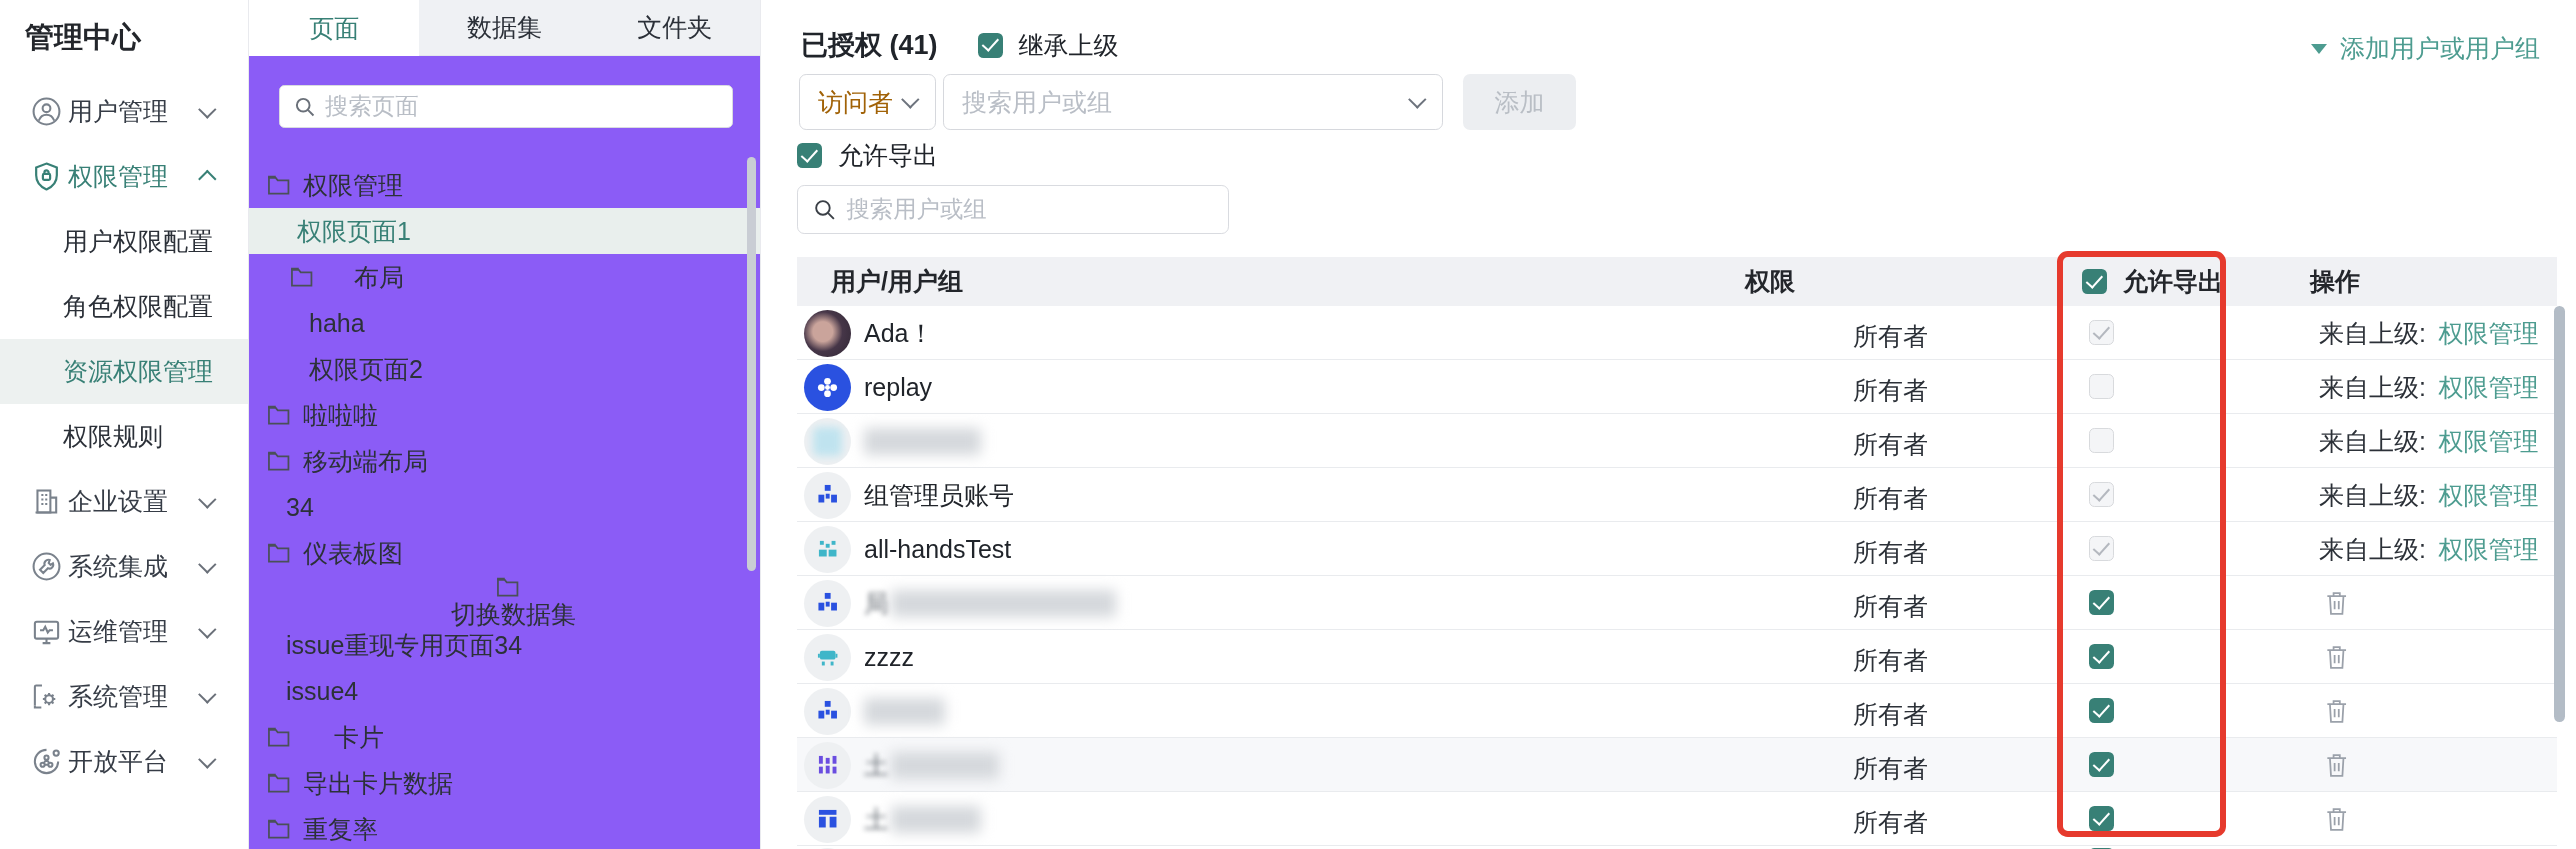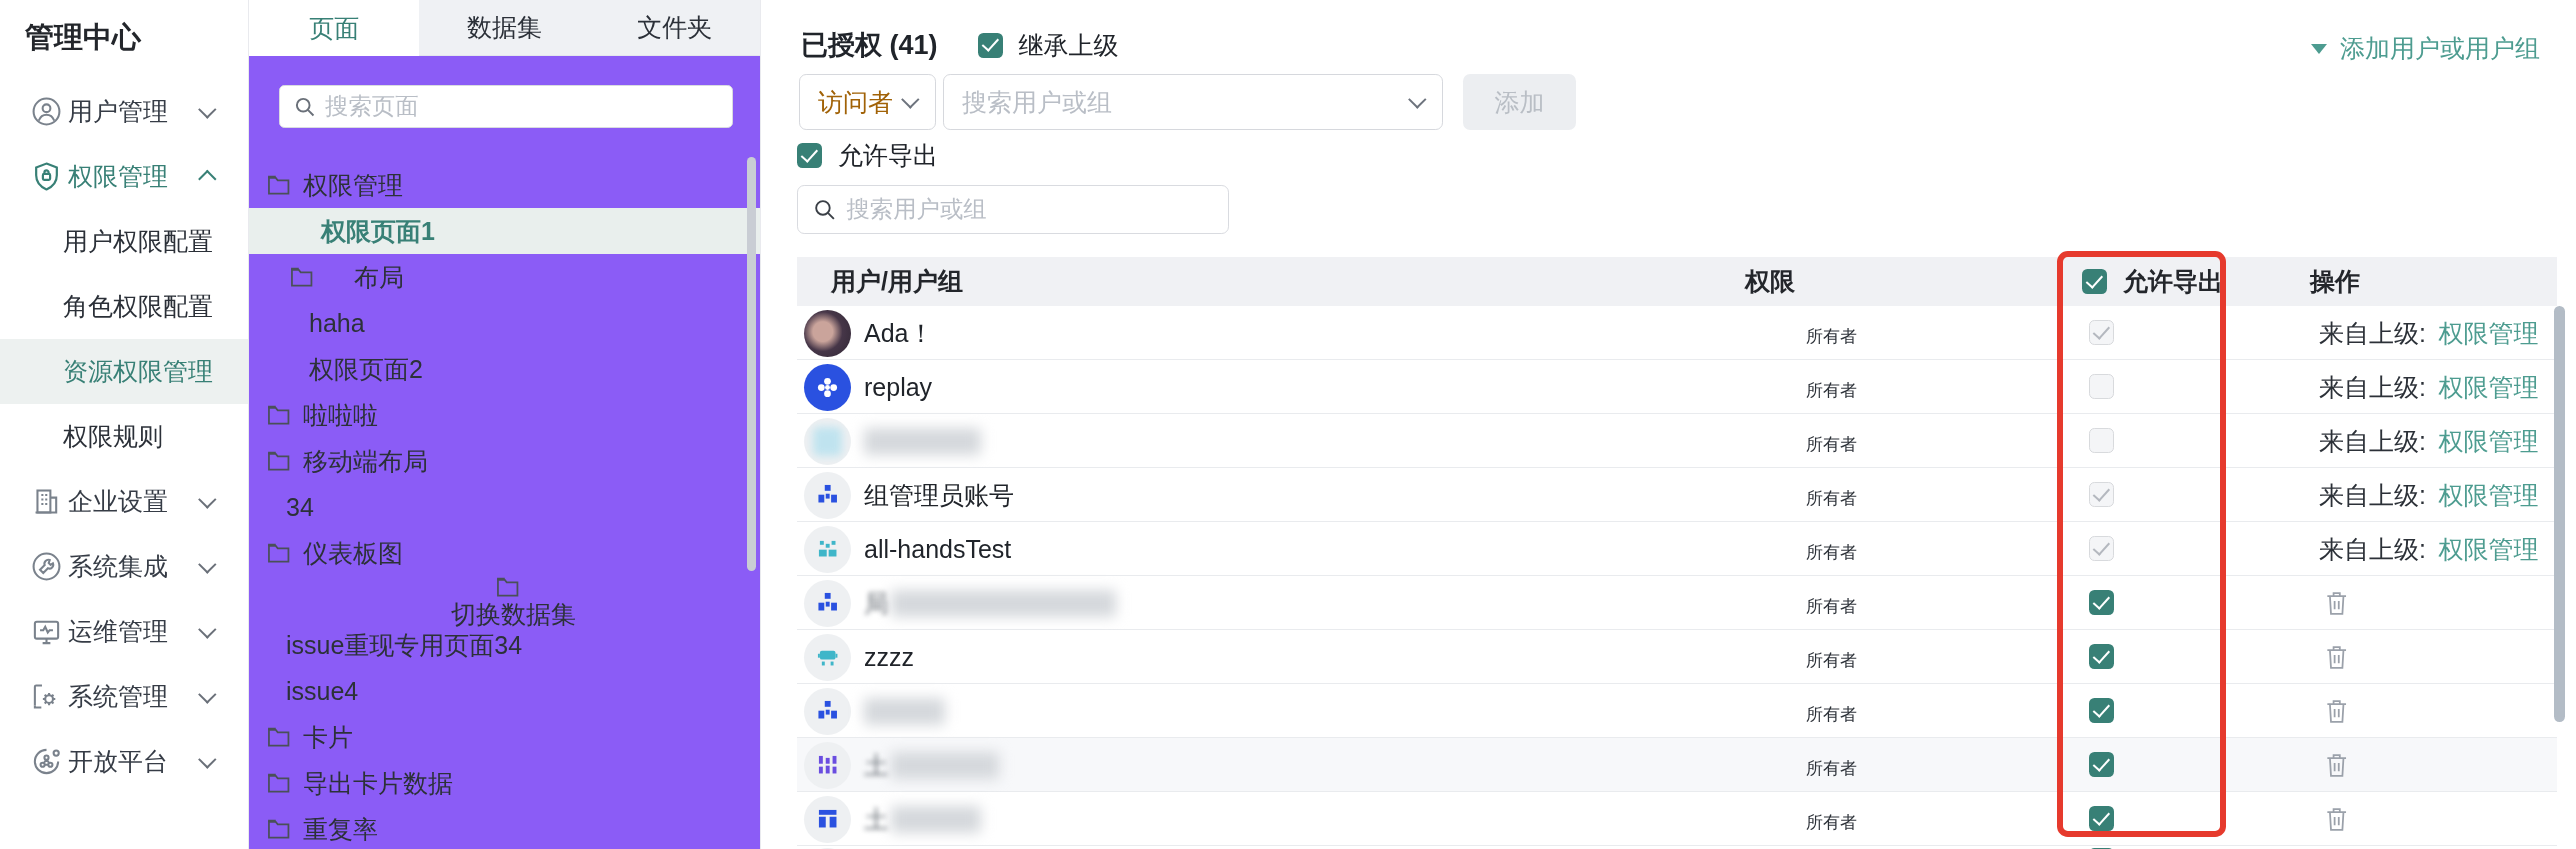--- a/index.html
+++ b/index.html
@@ -79,21 +79,21 @@
   #trows { position:absolute; left:36px; top:306px; width:1760px; height:543px; overflow:hidden; }
   .trow { position:absolute; left:0; width:100%; height:54px; border-bottom:0.9px solid #e9ebee; background:#fff; }
   .trow.hover { background:#f7f8fa; }
   .avatar { position:absolute; left:7.2px; top:3.6px; width:47px; height:47px; border-radius:50%; background:#eef0f2;
     display:flex; align-items:center; justify-content:center; overflow:hidden; }
   .avatar.photo { background:radial-gradient(circle at 40% 46%, #caa49b 0 26%, #463648 52%, #2f2633 100%); }
   .avatar.badge { background:#2a51e0; }
   .uname { position:absolute; left:67px; top:0; height:54px; display:flex; align-items:center; font-size:25px; color:#20242a; }
   .redact { display:inline-block; height:27px; background:#d5d8dc; border-radius:3.6px; filter:blur(6.3px); }
   .rprefix { color:#6a7077; filter:blur(2.7px); margin-right:1.8px; }
-  .perm { position:absolute; left:1009px; top:0; height:60px; display:flex; align-items:center; font-size:17px; color:#2c3138; }
+  .perm { position:absolute; left:1056px; top:0; height:60px; display:flex; align-items:center; font-size:25px; color:#2c3138; }
   .rowcb { position:absolute; left:1292px; top:14.4px; }
   .action { position:absolute; left:1522px; top:0; height:54px; display:flex; align-items:center; font-size:25px; color:#2c3138; }
   .action a { color:var(--link); text-decoration:none; margin-left:12.6px; cursor:pointer; }
   .trash { margin-left:6.3px; cursor:pointer; display:inline-flex; }
 
   #redrect { position:absolute; left:1296px; top:251px; width:169px; height:586px;
     border:6.3px solid var(--red); border-radius:10.8px; pointer-events:none; z-index:20; }
   #mainbar { position:absolute; left:1793px; top:306px; width:10.8px; height:416px; background:#b3bcc6; border-radius:5.4px; }
   svg { display:block; }
 </style>
@@ -216,21 +216,21 @@
   <div id="tree">
       <div class="t-row" style="padding-left: 18px;">
         <span class="ficon">
           <svg width="23.4" height="21.6" viewBox="0 0 24 22" fill="none" stroke="#4a5058" stroke-width="1.8">
             <path d="M2 4h7l2 2.5h11V20H2z"></path>
             <path d="M2 4V2.5h7"></path>
           </svg>
         </span>
         <span class="t-label">权限管理</span>
       </div>
-      <div class="t-row selected" style="padding-left: 72px; font-weight: bold;">
+      <div class="t-row selected" style="padding-left: 48px;">
         <span class="t-label">权限页面1</span>
       </div>
       <div class="t-row" style="padding-left: 41px; gap: 28px;">
         <span class="ficon">
           <svg width="23.4" height="21.6" viewBox="0 0 24 22" fill="none" stroke="#4a5058" stroke-width="1.8">
             <path d="M2 4h7l2 2.5h11V20H2z"></path>
             <path d="M2 4V2.5h7"></path>
           </svg>
         </span>
         <span class="t-label">布局</span>
@@ -279,21 +279,21 @@
           </svg>
         </span>
         <span class="t-label">切换数据集</span>
       </div>
       <div class="t-row" style="padding-left: 37px;">
         <span class="t-label">issue重现专用页面34</span>
       </div>
       <div class="t-row" style="padding-left: 37px;">
         <span class="t-label">issue4</span>
       </div>
-      <div class="t-row" style="padding-left: 18px;">
+      <div class="t-row" style="padding-left: 18px; gap: 31px;">
         <span class="ficon">
           <svg width="23.4" height="21.6" viewBox="0 0 24 22" fill="none" stroke="#4a5058" stroke-width="1.8">
             <path d="M2 4h7l2 2.5h11V20H2z"></path>
             <path d="M2 4V2.5h7"></path>
           </svg>
         </span>
         <span class="t-label">卡片</span>
       </div>
       <div class="t-row" style="padding-left: 18px;">
         <span class="ficon">

